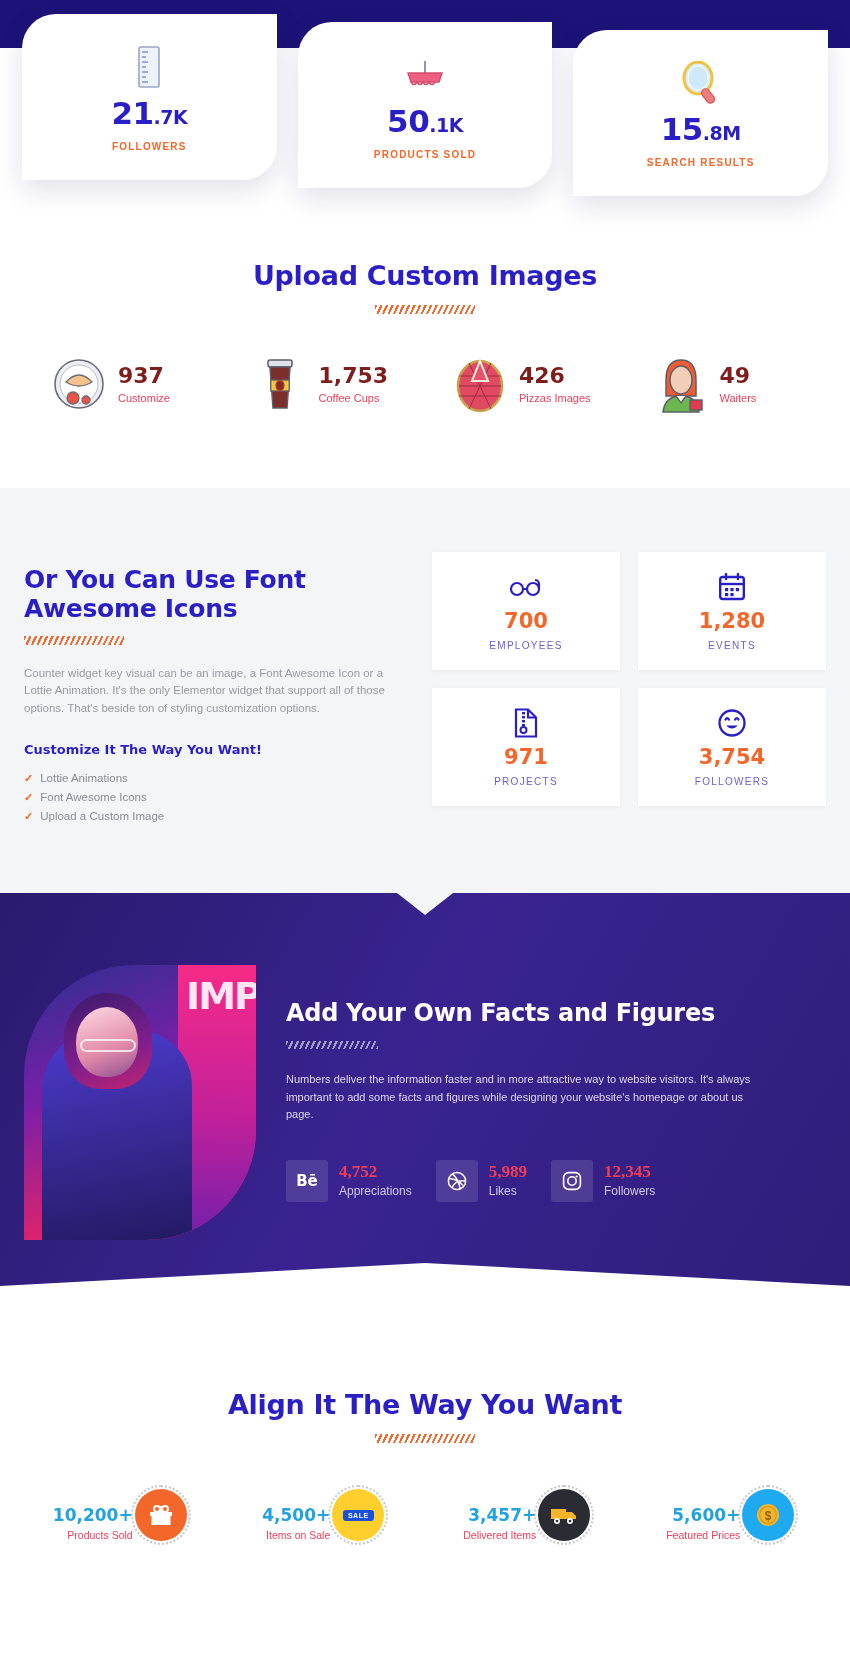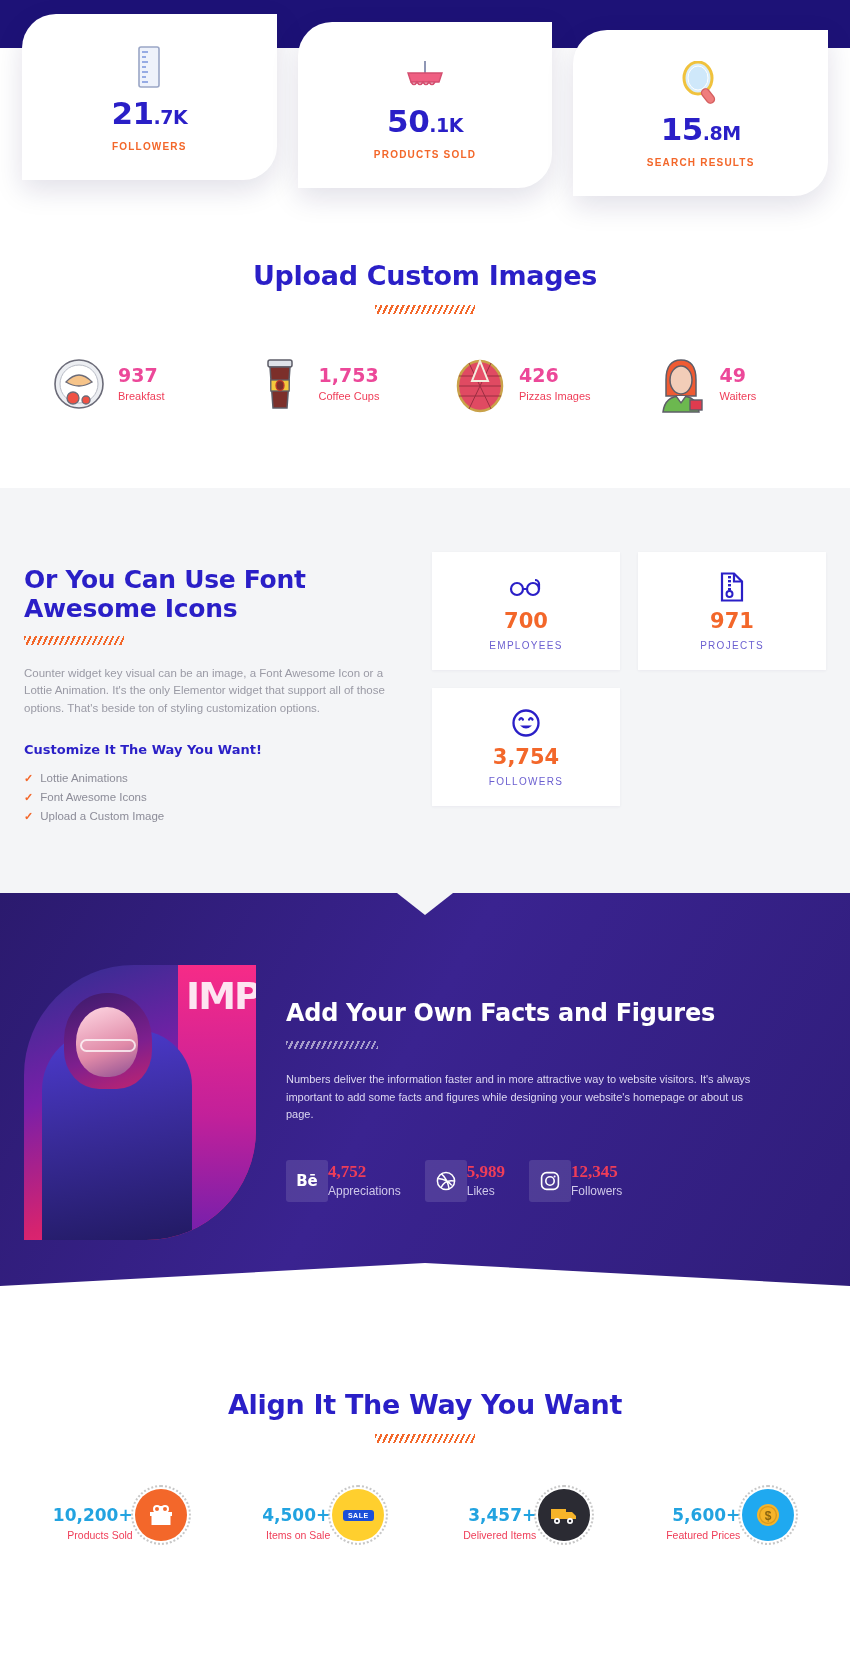--- a/index.html
+++ b/index.html
@@ -64,21 +64,21 @@
     background:repeating-linear-gradient(115deg,#f3672a 0 2px,transparent 2px 5px);
   }
   .hatch.left { margin:12px 0 0 0; }
   .img-row {
     display:flex; margin-top:40px; padding:0 24px;
   }
   .img-item { flex:1 1 0; display:flex; align-items:center; justify-content:flex-start; gap:12px; padding-left:28px;}
   .img-ico { width:54px; height:60px; flex:none; }
   .img-txt .n {
     font-family:"DejaVu Sans", sans-serif;
-    font-weight:bold; font-size:19px; color:#ec4899; line-height:1;
+    font-weight:bold; font-size:22px; color:#7f1d1d; line-height:1;
   }
   .img-txt .l { font-size:11px; color:#ef3d58; margin-top:5px; }
 
   
   .sec-fa {
     background:#f4f5f7;
     padding:60px 24px 0;
     height:405px;
     display:flex; gap:28px;
     position:relative;
@@ -177,21 +177,21 @@
   .p-h2 {
     font-family:"DejaVu Sans", sans-serif; font-weight:bold;
     font-size:24px; color:#fff; letter-spacing:-.3px;
   }
   .hatch.white {
     margin:14px 0 0 0; width:92px; height:8px;
     background:repeating-linear-gradient(115deg,rgba(255,255,255,.55) 0 2px,transparent 2px 5px);
   }
   .p-p { margin-top:22px; font-size:11px; line-height:1.6; color:#ddd8f2; width:470px; }
   .social-row { display:flex; gap:24px; margin-top:36px; }
-  .social { display:flex; align-items:center; }
+  .social { display:flex; align-items:center; gap:11px; }
   .social-box {
     width:42px; height:42px; flex:none;
     background:rgba(255,255,255,.12);
     display:flex; align-items:center; justify-content:center;
     color:#fff; font-family:"DejaVu Sans", sans-serif; font-weight:bold; font-size:15px;
     border-radius:3px;
   }
   .social .n {
     font-family:Liberation Serif, serif; font-weight:bold;
     font-size:17px; color:#ef3d58; line-height:1;
@@ -290,21 +290,21 @@
     <div class="img-item">
       <svg class="img-ico" viewBox="0 0 54 60">
         <circle cx="27" cy="30" r="24" fill="#eceef2" stroke="#6b6b78" stroke-width="1.6"></circle>
         <circle cx="27" cy="30" r="19" fill="#fff" stroke="#b9bcc6" stroke-width="1"></circle>
         <path d="M14 28q13-14 26 0-13 8-26 0z" fill="#f6c48a" stroke="#6b6b78" stroke-width="1.4"></path>
         <circle cx="21" cy="44" r="6" fill="#ef5144" stroke="#6b6b78" stroke-width="1.3"></circle>
         <circle cx="34" cy="46" r="4" fill="#ef5144" stroke="#6b6b78" stroke-width="1.3"></circle>
       </svg>
       <div class="img-txt">
         <div class="n">937</div>
-        <div class="l">Breakfast</div>
+        <div class="l">Customize</div>
       </div>
     </div>
 
     <div class="img-item">
       <svg class="img-ico" viewBox="0 0 54 60">
         <rect x="15" y="6" width="24" height="7" rx="2" fill="#dfe2e8" stroke="#5d5d68" stroke-width="1.5"></rect>
         <path d="M17 13h20l-3 41H20z" fill="#7c2f2a" stroke="#5d5d68" stroke-width="1.5"></path>
         <rect x="17.8" y="26" width="18.4" height="11" fill="#f4c83c" stroke="#5d5d68" stroke-width="1.3"></rect>
         <ellipse cx="27" cy="31.5" rx="4" ry="5" fill="#7c2f2a" stroke="#c0392b" stroke-width="1.3"></ellipse>
       </svg>
@@ -374,20 +374,38 @@
         <svg width="34" height="20" viewBox="0 0 34 20" fill="none" stroke="#2a1fc7" stroke-width="2.2">
           <circle cx="8" cy="12" r="6"></circle>
             <circle cx="24" cy="12" r="6"></circle>
           <path d="M14 12h4M30 12V7a4 4 0 0 0-4-4"></path>
         </svg>
       </div>
       <div class="fa-num">700</div>
       <div class="fa-lbl">EMPLOYEES</div>
     </div>
 
+    <div class="fa-card">
+      <div class="fa-icon">
+        <svg width="26" height="28" viewBox="0 0 26 28">
+          <rect x="1.2" y="4" width="23.6" height="22" rx="2.5" fill="none" stroke="#2a1fc7" stroke-width="2.4"></rect>
+          <path d="M1.2 11h23.6" stroke="#2a1fc7" stroke-width="2.4"></path>
+          <path d="M7 1v5M19 1v5" stroke="#2a1fc7" stroke-width="2.4" stroke-linecap="round"></path>
+          <g fill="#2a1fc7">
+              <rect x="6" y="15" width="3.2" height="3.2"></rect>
+              <rect x="11.4" y="15" width="3.2" height="3.2"></rect>
+              <rect x="16.8" y="15" width="3.2" height="3.2"></rect>
+              <rect x="6" y="20" width="3.2" height="3.2"></rect>
+              <rect x="11.4" y="20" width="3.2" height="3.2"></rect>
+            </g>
+        </svg>
+      </div>
+      <div class="fa-num">1,280</div>
+      <div class="fa-lbl">EVENTS</div>
+    </div>
 
     <div class="fa-card">
       <div class="fa-icon">
         <svg width="24" height="30" viewBox="0 0 24 30">
           <path d="M2 1.5h12l8 8v19H2z" fill="none" stroke="#2a1fc7" stroke-width="2.2"></path>
           <path d="M14 1.5v8h8" fill="none" stroke="#2a1fc7" stroke-width="2.2"></path>
           <g fill="#2a1fc7">
               <rect x="8" y="4" width="3" height="2.4"></rect>
               <rect x="8" y="8" width="3" height="2.4"></rect>
               <rect x="8" y="12" width="3" height="2.4"></rect>

